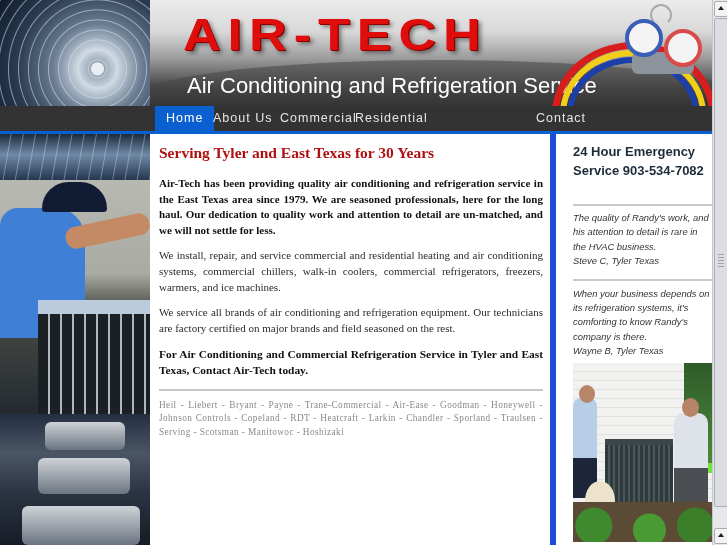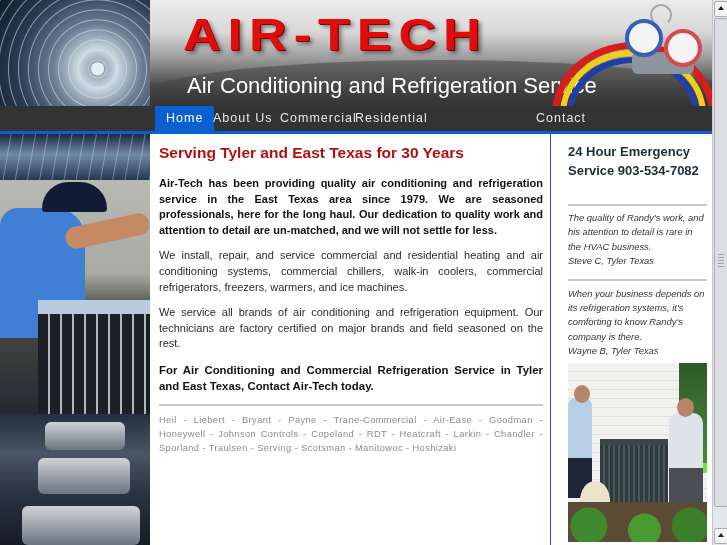--- a/index.html
+++ b/index.html
@@ -51,32 +51,32 @@
   .manifold { position:absolute; left:80px; top:48px; width:62px; height:22px; background:#8d949b; border-radius:6px; }
   .hook { position:absolute; left:98px; top:0; width:18px; height:18px; border:2px solid #aaa; border-bottom-color:transparent; border-radius:50%; }
 
   
   .nav { position:absolute; left:150px; top:106px; width:562px; height:25px; background:#333; }
   .nav-blue { position:absolute; left:150px; top:131px; width:562px; height:3px; background:#0a5fd1; }
   .nav-item { position:absolute; top:0; height:25px; line-height:24px; font-size:12.5px; letter-spacing:1px; color:#e6e6e6; padding:0 11px; cursor:pointer; }
   .nav-item.active { background:#0a5fd1; color:#fff; }
 
   
-  .main { position:absolute; left:150px; top:134px; width:400px; height:411px; background:#fff; }
+  .main { position:absolute; left:150px; top:134px; width:400px; height:411px; background:#fff;font-family:Liberation Serif, serif; }
   .main-inner { position:absolute; left:9px; top:0; width:384px; }
   .main h1 { margin:10px 0 0 0; font-size:15.5px; font-weight:bold; color:#b01010; }
   .main p { margin:0; font-size:11px; line-height:15.6px; text-align:justify; color:#2b2b2b; }
   .p-intro { margin-top:14px !important; font-weight:bold; color:#111 !important; }
   .p-gap { margin-top:10px !important; }
   .p-cta { margin-top:11px !important; font-weight:bold; color:#111 !important; font-size:11.4px !important; }
   .hr { height:2px; background:#c8c8c8; margin:10px 0 8px 0; }
   .brands { font-size:9.3px; line-height:13.8px; color:#8a8a8a; text-align:justify; letter-spacing:.4px; }
 
   
-  .sidebar { position:absolute; left:550px; top:134px; width:162px; height:411px; background:#fff; border-left:1px solid #1d4ed8; }
+  .sidebar { position:absolute; left:550px; top:134px; width:162px; height:411px; background:#fff; border-left:6px solid #1d4ed8; }
   .side-inner { position:absolute; left:17px; top:0; width:139px; }
   .emergency { margin-top:8px; font-size:13px; font-weight:bold; color:#1e2b3a; line-height:19px; }
   .side-hr { height:2px; background:#c8c8c8; margin:0; }
   .quote { font-size:9.4px; line-height:14.4px; font-style:italic; color:#333; }
   .side-photo { position:absolute; left:0; top:229px; width:139px; height:179px; background:#eaecea; overflow:hidden; }
   .sp-siding { position:absolute; inset:0; background:repeating-linear-gradient(180deg,#f1f2f0 0 8px,#dfe2df 8px 9px); }
   .sp-tree { position:absolute; right:0; top:0; width:28px; height:100px; background:linear-gradient(180deg,#2f5a2a,#4b8a3a); }
   .sp-green { position:absolute; right:0; top:100px; width:28px; height:10px; background:#6fe43a; }
   .sp-man1 { position:absolute; left:0; top:35px; width:24px; height:100px; background:linear-gradient(180deg,#b7cfe6 0 60%,#1c2638 60%); border-radius:8px 8px 0 0; }
   .sp-head1 { position:absolute; left:6px; top:22px; width:16px; height:18px; background:#b7856a; border-radius:50%; }

